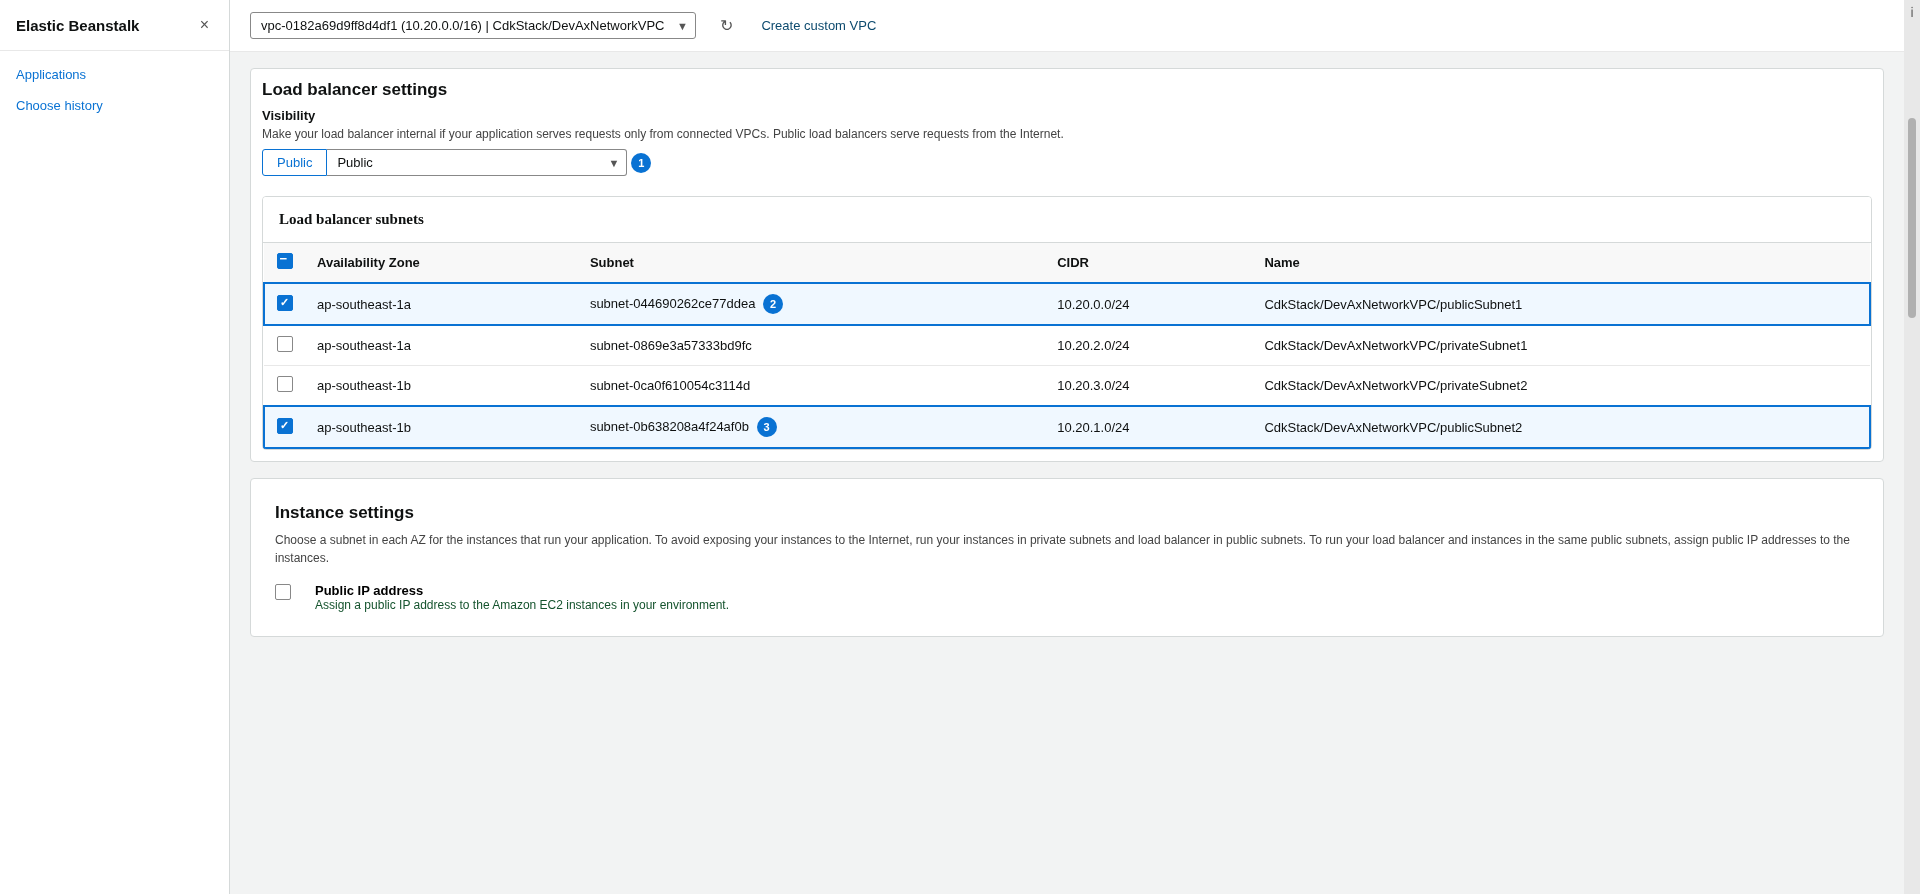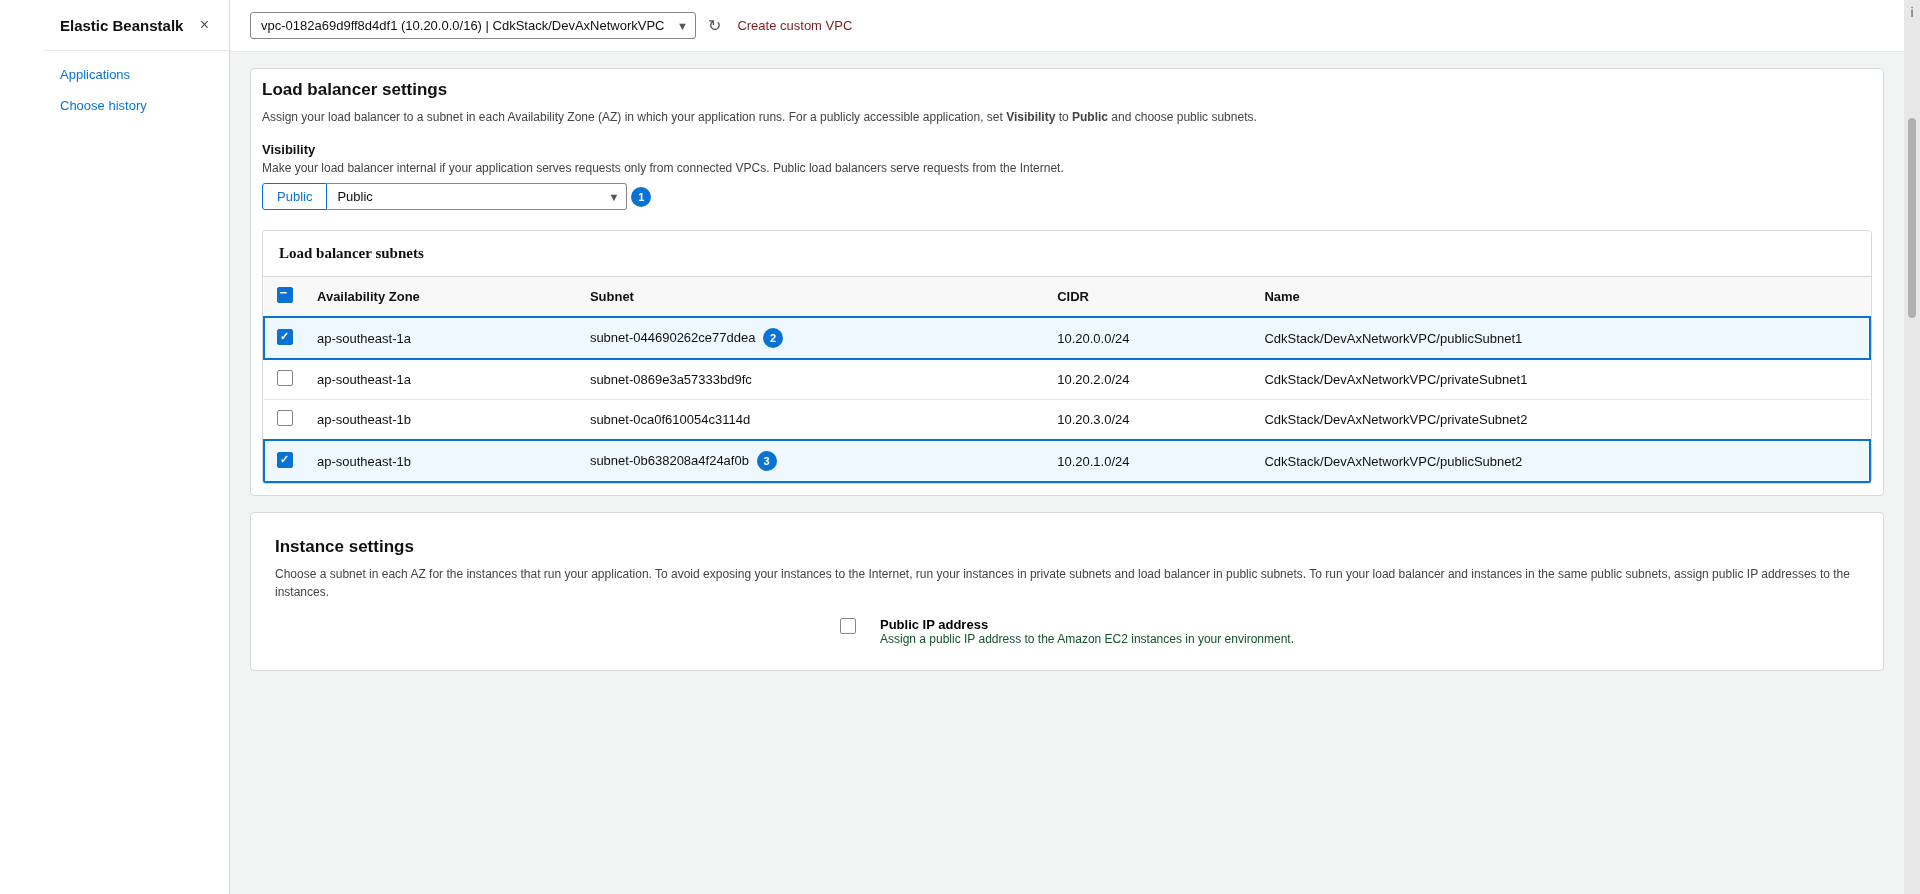--- a/index.html
+++ b/index.html
@@ -14,21 +14,20 @@
 
     
     .sidebar {
       width: 230px;
       min-width: 230px;
       background: #fff;
       border-right: 1px solid #d5d9d9;
       display: flex;
       flex-direction: column;
       height: 100%;
-      padding-left: 44px;
     }
     .sidebar-header {
       display: flex;
       align-items: center;
       justify-content: space-between;
       padding: 14px 16px;
       border-bottom: 1px solid #e8e8e8;
     }
     .sidebar-title {
       font-size: 15px;
@@ -95,21 +94,21 @@
     .content-area {
       padding: 0 0 20px 0;
     }
 
     
     .vpc-row {
       background: #fff;
       padding: 12px 20px;
       display: flex;
       align-items: center;
-      gap: 8px;
+      gap: 20px;
       border-bottom: 1px solid #e8e8e8;
     }
     .vpc-select-wrapper {
       position: relative;
       display: inline-flex;
       align-items: center;
     }
     .vpc-select {
       appearance: none;
       background: #fff;
@@ -132,21 +131,21 @@
     }
     .refresh-btn {
       background: none;
       border: none;
       cursor: pointer;
       font-size: 16px;
       color: #555;
       padding: 4px;
     }
     .create-vpc-link {
-      color: #7f1d1d;
+      color: #0c4a6e;
       text-decoration: none;
       font-size: 13px;
       cursor: pointer;
       margin-left: 4px;
     }
 
     
     .section-card {
       margin: 16px 20px;
       background: #fff;
@@ -374,23 +373,20 @@
           <option>vpc-0182a69d9ff8d4df1 (10.20.0.0/16) | CdkStack/DevAxNetworkVPC</option>
         </select>
         <span class="vpc-select-arrow">▼</span>
       </div>
       <button class="refresh-btn" title="Refresh">↻</button>
       <a class="create-vpc-link" href="#">Create custom VPC</a>
     </div>
 
     <div class="section-card">
       <div class="section-title">Load balancer settings</div>
-      <div class="section-desc">
-        <span>Assign your load balancer to a subnet in each Availability Zone (AZ) in which your application runs. For a publicly accessible application, set </span><b>Visibility</b><span> to </span><b>Public</b><span> and choose public subnets.</span>
-      </div>
 
       <div class="field-label">Visibility</div>
       <div class="field-desc">Make your load balancer internal if your application serves requests only from connected VPCs. Public load balancers serve requests from the Internet.</div>
       <div class="visibility-row">
         <button class="visibility-btn">Public</button>
         <div class="visibility-select-wrapper">
           <select class="visibility-select">
             <option value="public">Public</option>
             <option value="internal">Internal</option>
           </select>
@@ -465,21 +461,21 @@
               </tr>
             </tbody>
           </table>
         </div>
       </div>
     </div>
 
     <div class="instance-section">
       <div class="section-title">Instance settings</div>
       <div class="section-desc">Choose a subnet in each AZ for the instances that run your application. To avoid exposing your instances to the Internet, run your instances in private subnets and load balancer in public subnets. To run your load balancer and instances in the same public subnets, assign public IP addresses to the instances.</div>
-      <div style="display: flex; align-items: flex-start; gap: 24px; margin-top: 16px; justify-content: center;">
+      <div style="display: flex; align-items: flex-start; gap: 24px; margin-top: 16px;">
         <span class="checkbox-unchecked" style="margin-top: 1px;"></span>
         <div>
           <div style="font-weight: 700; font-size: 13px;">Public IP address</div>
           <div style="font-size: 12px; color: #14532d;">Assign a public IP address to the Amazon EC2 instances in your environment.</div>
         </div>
       </div>
     </div>
 
   </div>
 </div>

